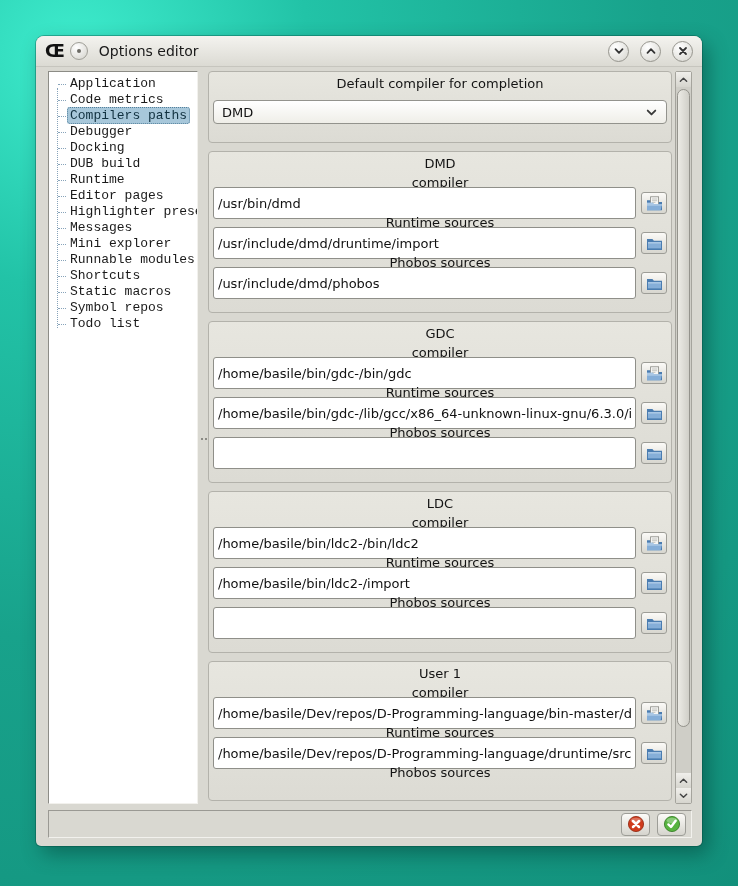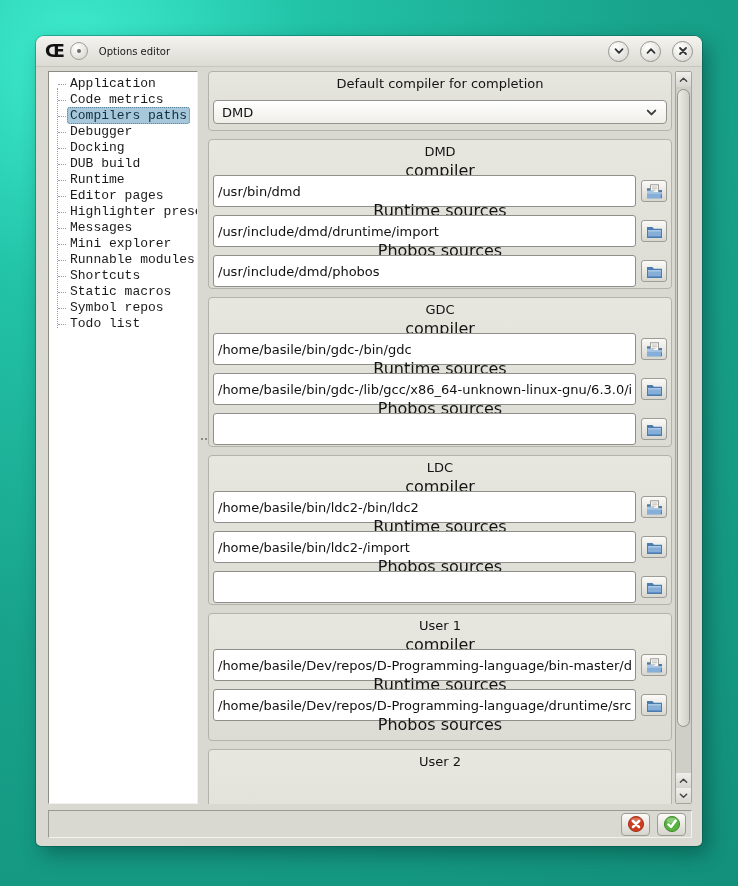--- a/index.html
+++ b/index.html
@@ -21,21 +21,21 @@
     background:linear-gradient(#f4f3ef,#dbdad3); border-radius:8px 8px 0 0;
     border-bottom:1px solid #c6c5be;
   }
   .app-logo { font-weight:900; font-size:17px; letter-spacing:-2px; color:#111; line-height:1; }
   .menu-btn {
     width:18px; height:18px; border-radius:50%; border:1px solid #a09f98;
     background:radial-gradient(circle at 35% 28%, #ffffff, #d3d2cb);
     display:flex; align-items:center; justify-content:center; cursor:default;
   }
   .menu-btn i { width:4px; height:4px; border-radius:50%; background:#6b6a64; }
-  .tb-title { font-size:10px; color:#1a1a1a; flex:1; padding-left:4px; }
+  .tb-title { font-size:14px; color:#1a1a1a; flex:1; padding-left:4px; }
   .tb-btn {
     width:21px; height:21px; border-radius:50%; border:1px solid #96958e;
     background:radial-gradient(circle at 35% 28%, #ffffff, #d5d4cd);
     display:flex; align-items:center; justify-content:center; margin-left:4px; padding:0;
   }
   button { appearance:none; -webkit-appearance:none; cursor:default; font-family:inherit; }
   
   .window-content { flex:1; display:flex; flex-direction:column; padding:4px 10px 8px 12px; min-height:0; }
   .content-row { flex:1; display:flex; min-height:0; }
   .sidebar {
@@ -58,24 +58,24 @@
   .splitter { width:10px; flex:0 0 10px; position:relative; }
   .splitter .grip {
     position:absolute; left:3px; top:50%; width:2px; height:2px; background:#8a8a84;
     box-shadow:4px 0 0 #8a8a84;
   }
   
   .main-area { flex:1; display:flex; min-width:0; gap:3px; }
   .panels { flex:1; overflow:hidden; min-width:0; }
   .groupbox {
     background:linear-gradient(#e7e6df,#dcdbd4); border:1px solid #b3b2ab; border-radius:4px;
-    padding:2px 4px 6px; margin-bottom:8px;
+    padding:2px 4px 18px; margin-bottom:8px;
   }
   .group-title { text-align:center; font-size:13px; color:#141414; height:20px; line-height:20px; }
-  .field-label { text-align:center; font-size:16px; color:#141414; height:18px; line-height:18px; }
+  .field-label { text-align:center; font-size:13px; color:#141414; height:18px; line-height:18px; }
   .field-row { display:flex; gap:5px; align-items:center; height:22px; }
   .path-input {
     flex:1; min-width:0; height:32px; border:1px solid #8f8f89; border-radius:3px;
     background:#ffffff; font:13px "DejaVu Sans","Liberation Sans",sans-serif; color:#111;
     padding:0 4px; outline:none;
   }
   .browse-btn {
     flex:0 0 26px; width:26px; height:22px; border:1px solid #9d9d97; border-radius:3px;
     background:linear-gradient(#fbfaf7,#d7d6cf);
     display:flex; align-items:center; justify-content:center; padding:0;

